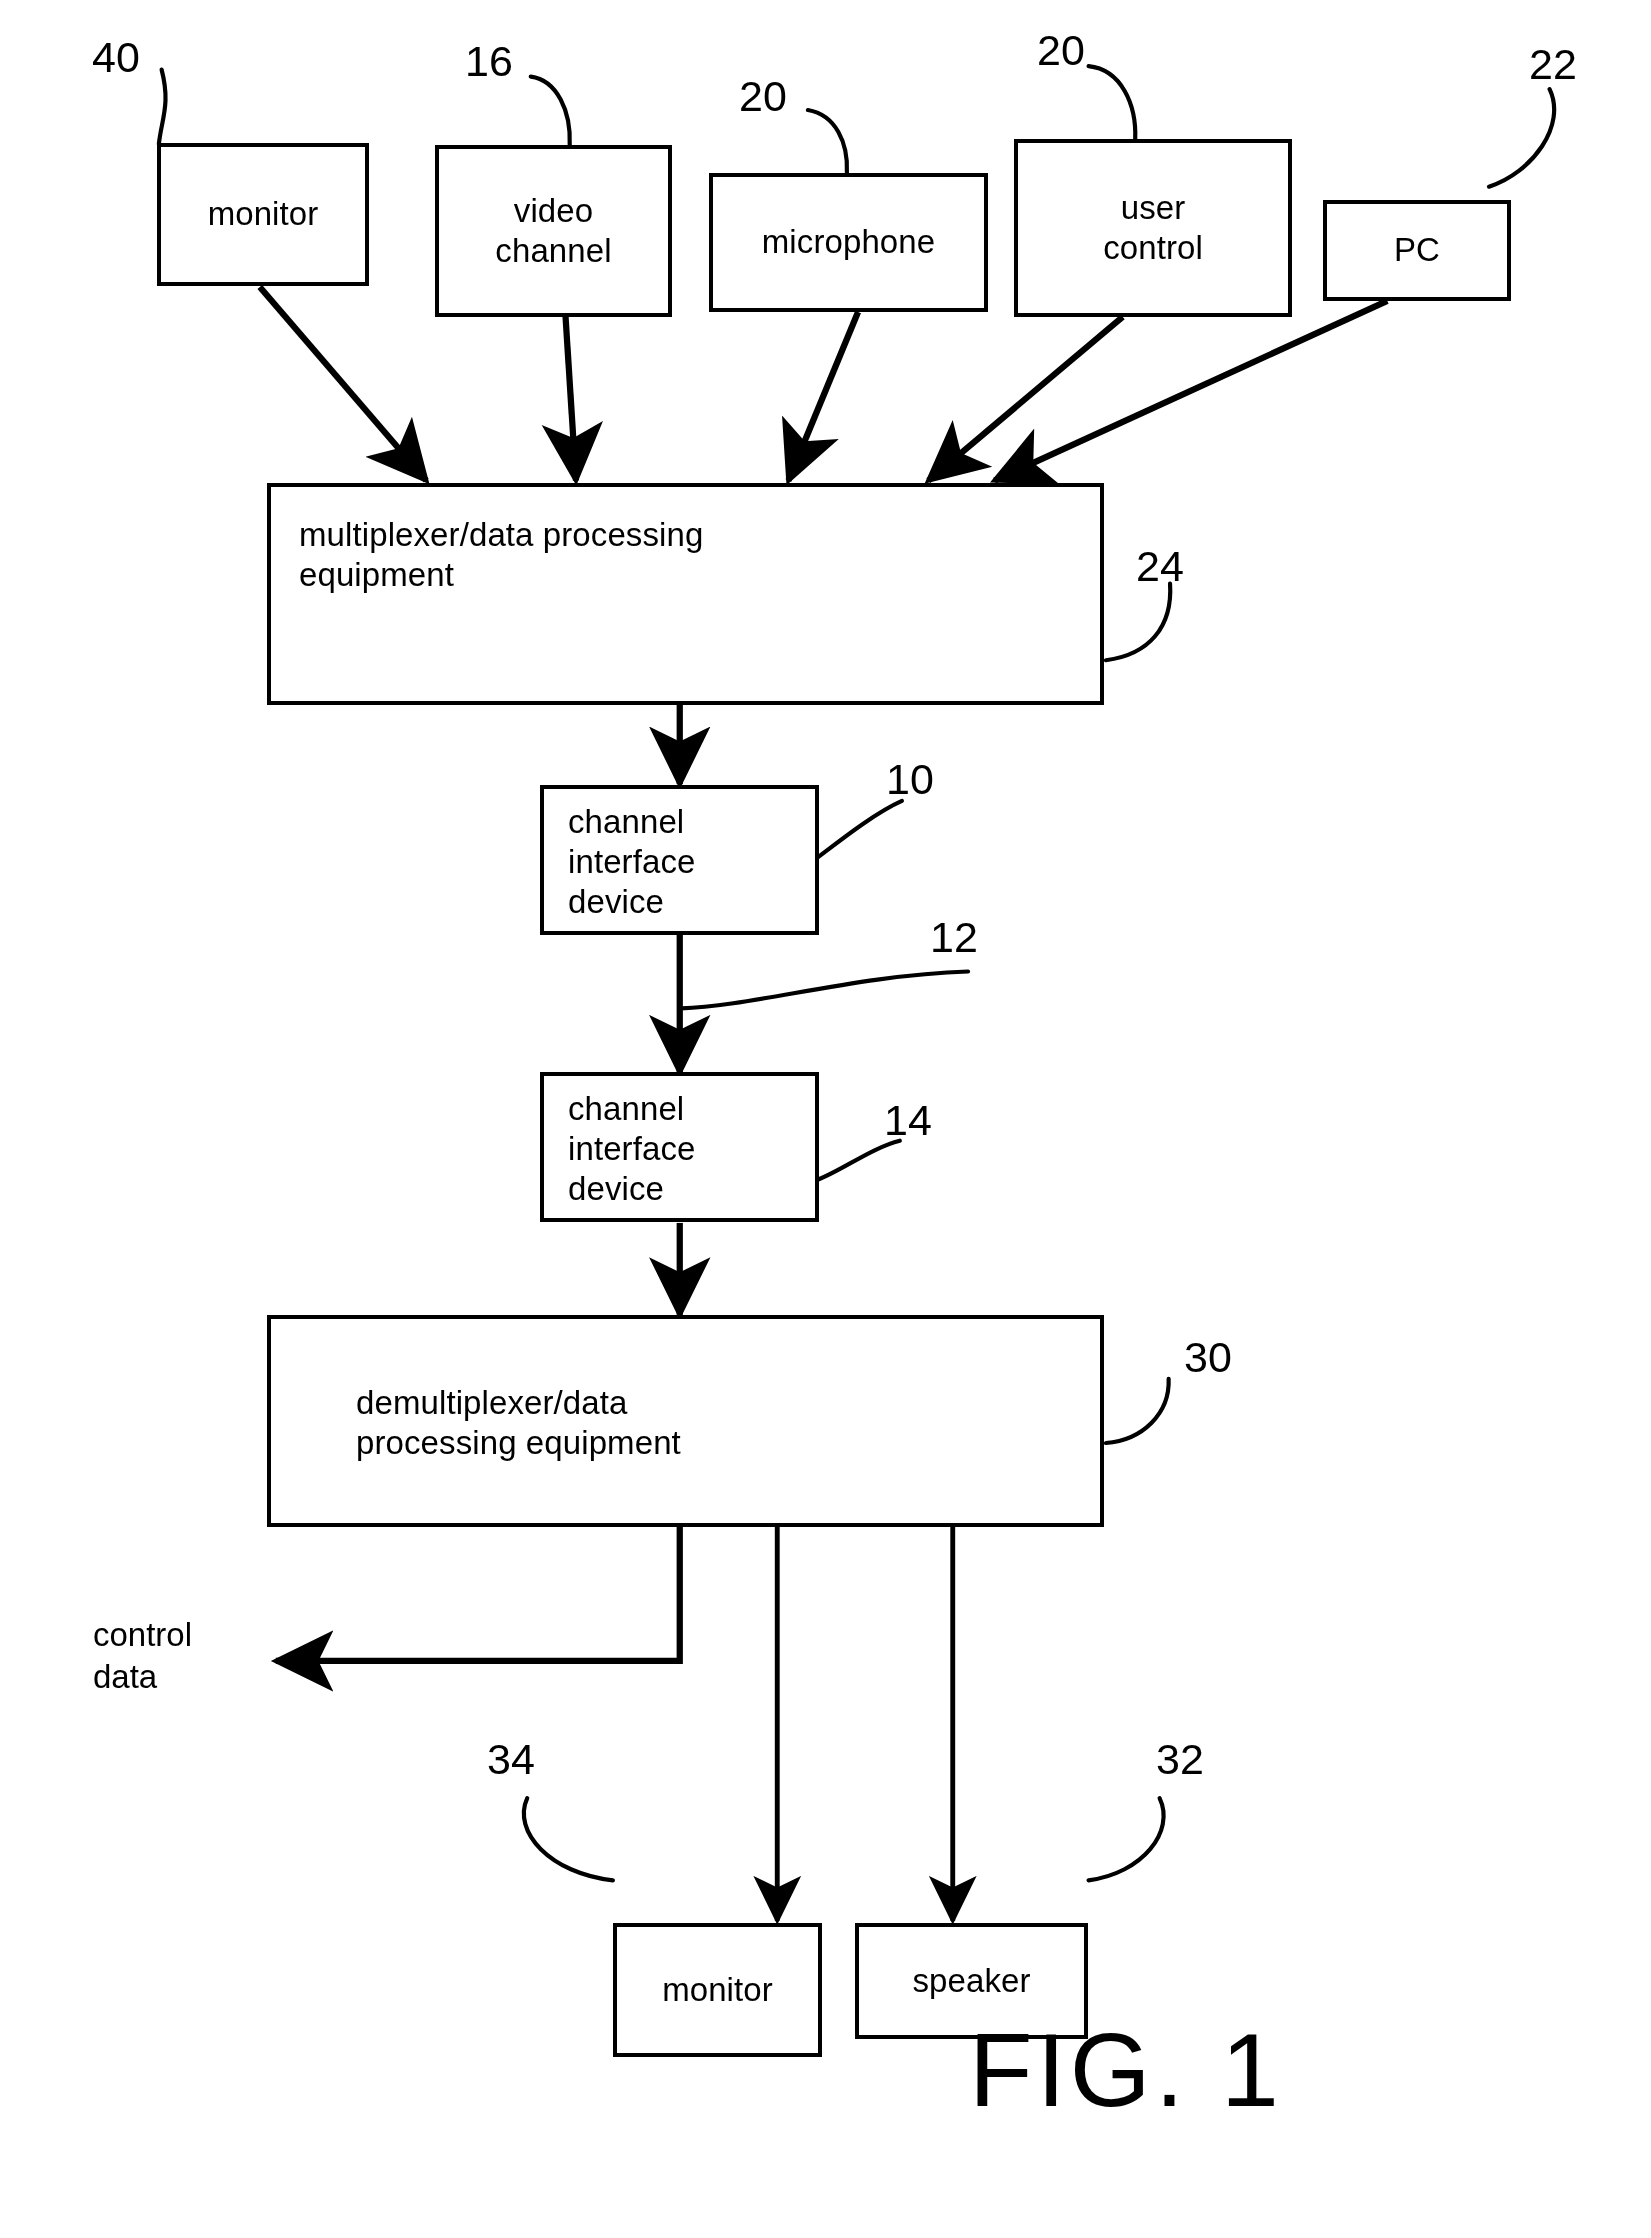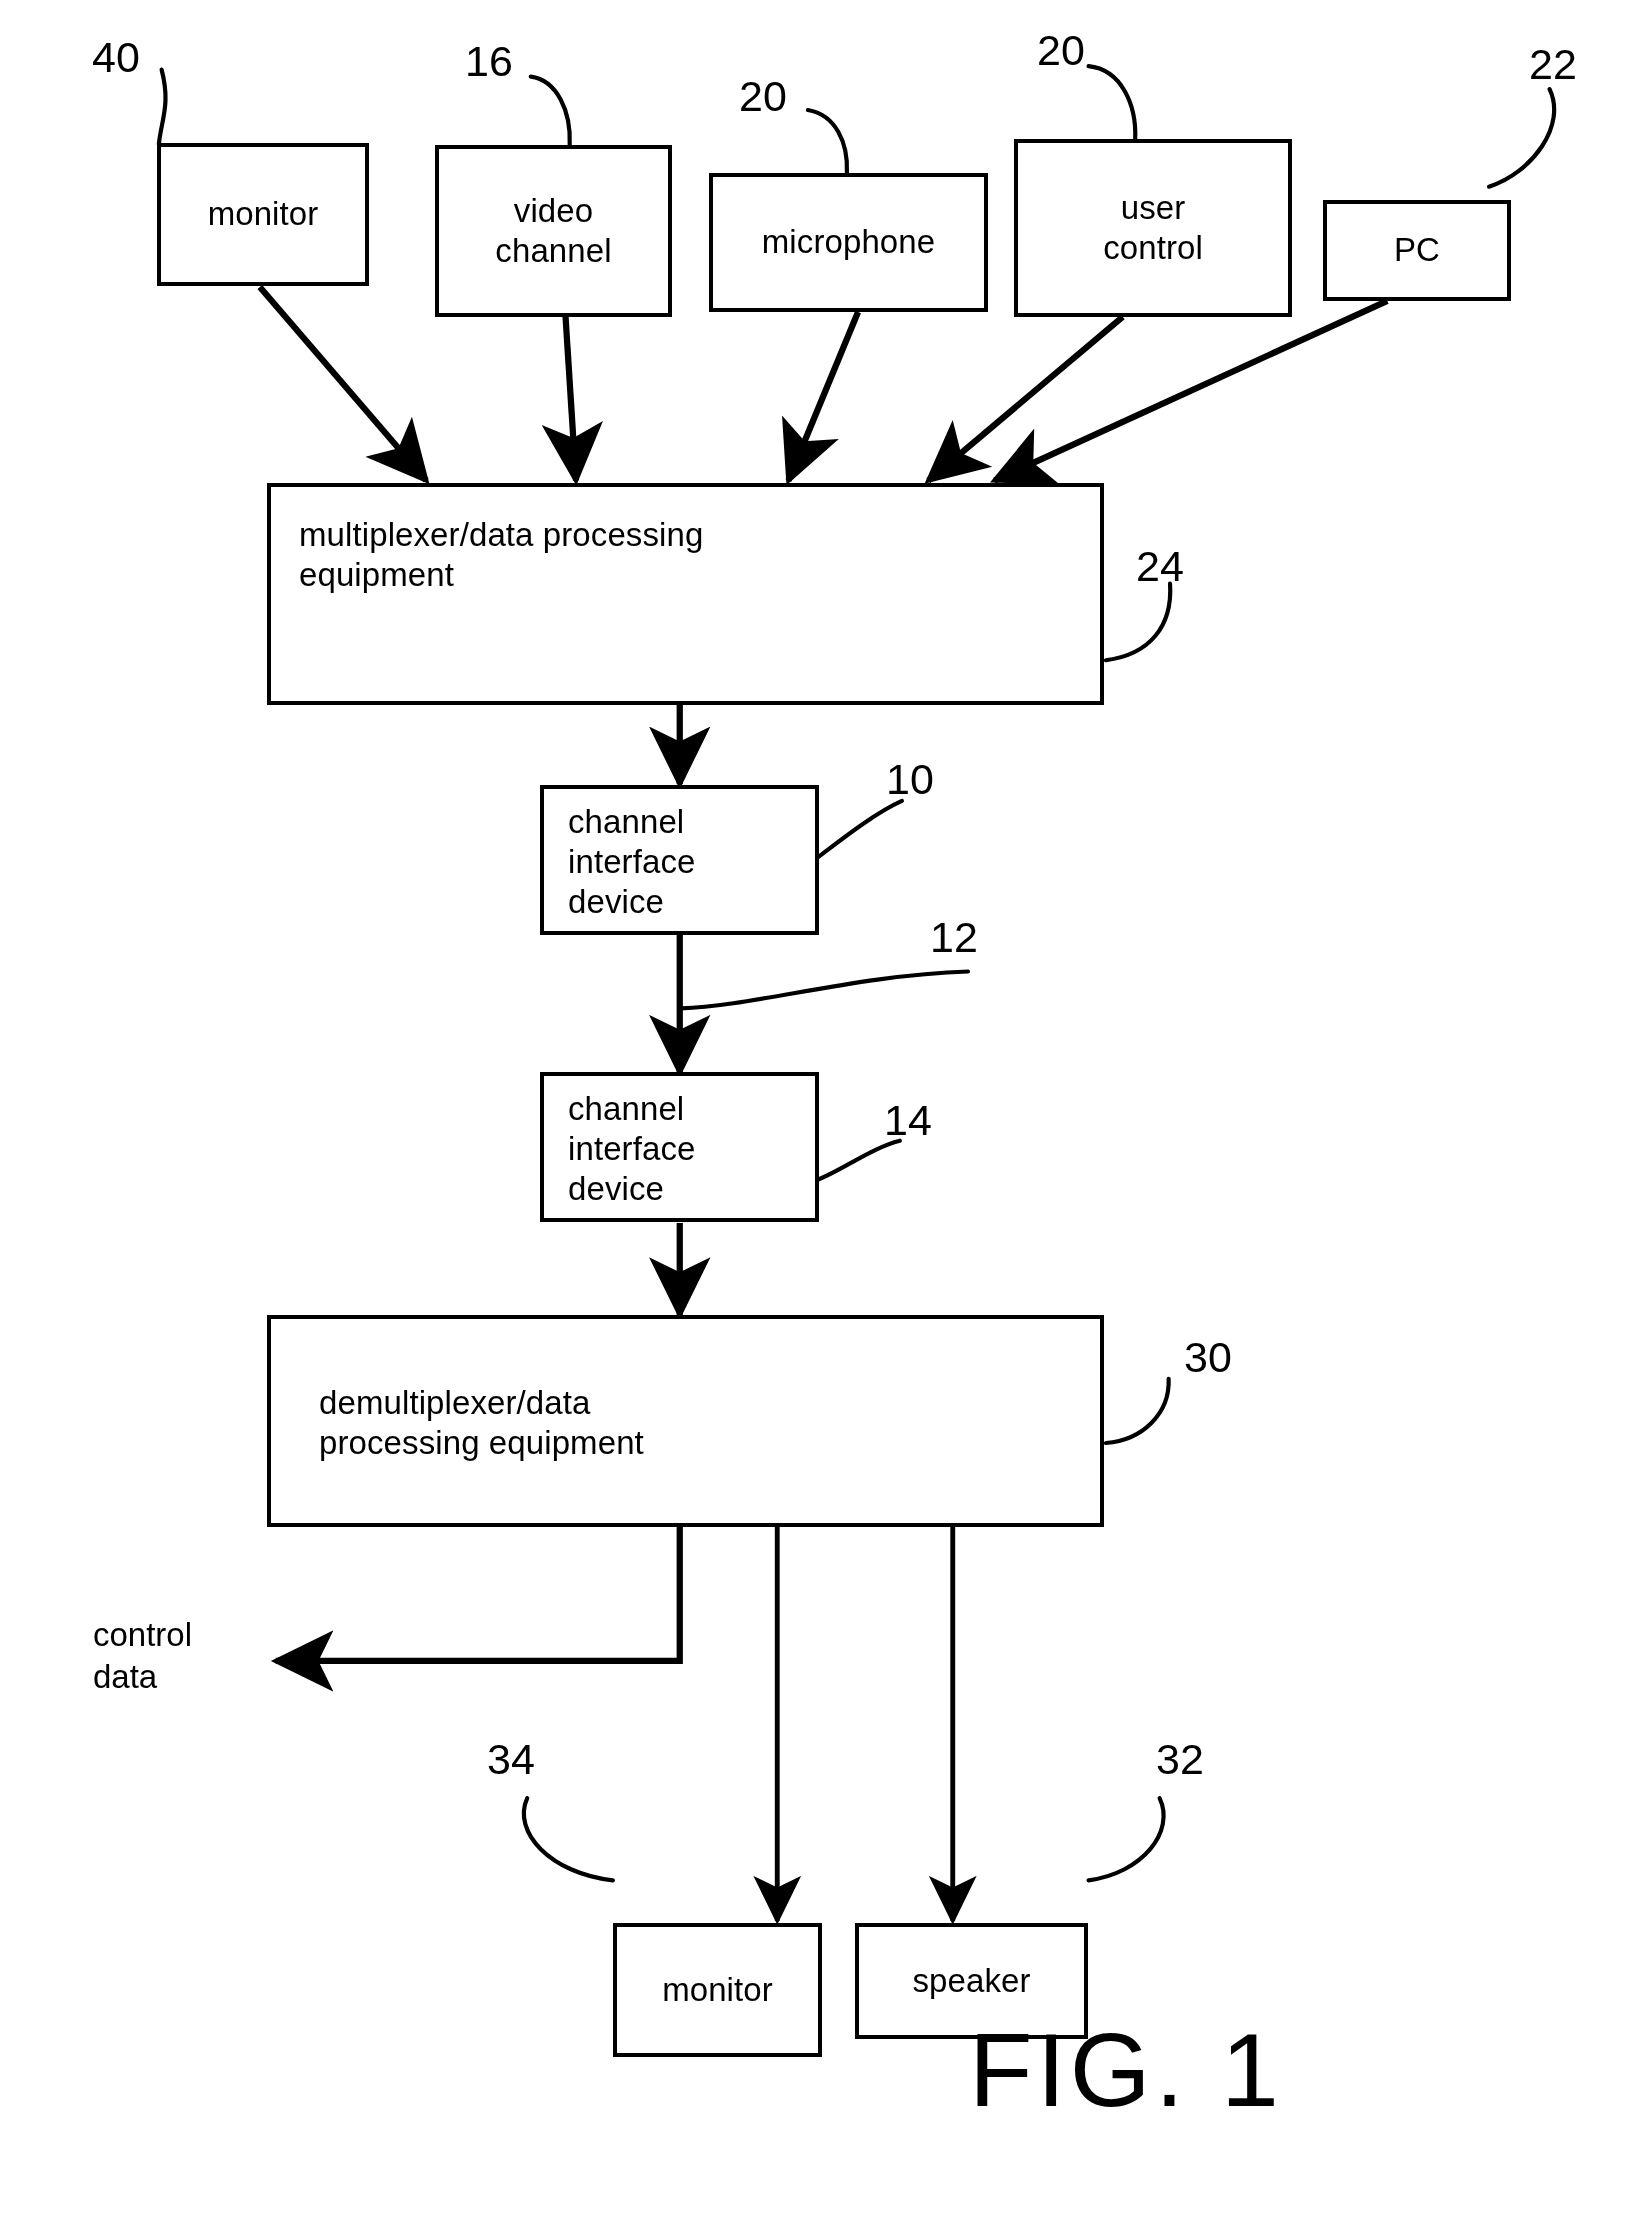--- a/index.html
+++ b/index.html
@@ -154,21 +154,21 @@
 device</span>
   </div>
 
   <div class="node-box align-left" style="left:540px; top:1072px; width:279px; height:150px;">
     <span class="node-label" style="padding:12.5px 0 0 24px;">channel
 interface
 device</span>
   </div>
 
   <div class="node-box align-left" style="left:267px; top:1315px; width:837px; height:212px;">
-    <span class="node-label" style="padding:64px 0 0 48px;">demultiplexer/data
+    <span class="node-label" style="padding:64px 0 0 85px;">demultiplexer/data
 processing equipment</span>
   </div>
 
   <div class="node-box" style="left:613px; top:1923px; width:209px; height:134px;">
     <span class="node-label">monitor</span>
   </div>
 
   <div class="node-box" style="left:855px; top:1923px; width:233px; height:116px;justify-content:center;">
     <span class="node-label">speaker</span>
   </div>

